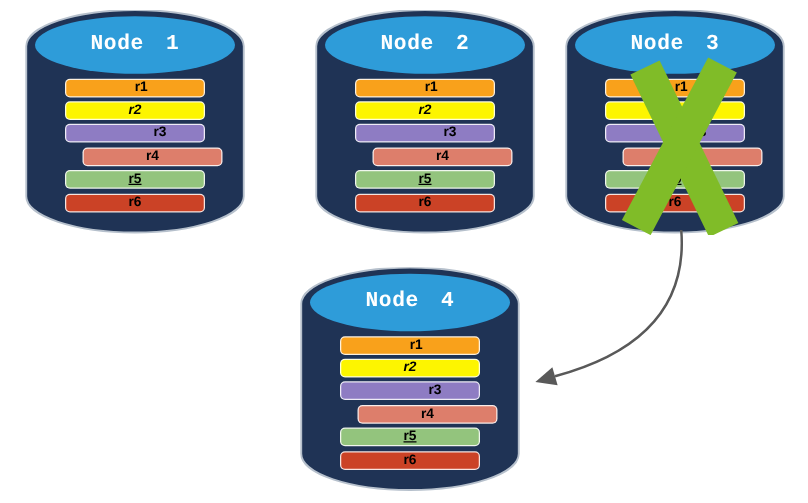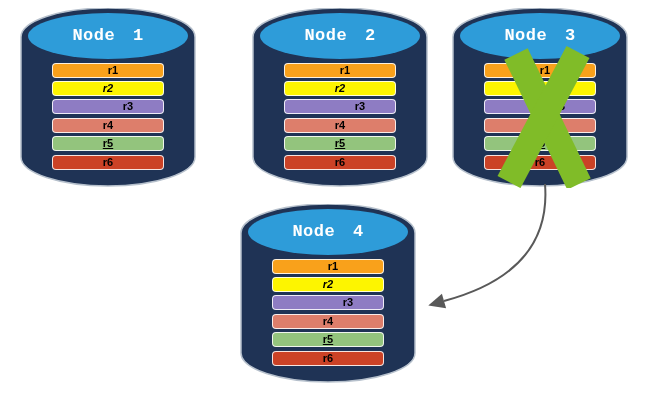--- a/index.html
+++ b/index.html
@@ -12,21 +12,21 @@
     font-family: "Liberation Sans", sans-serif;
   }
   .node {
     position: absolute;
     width: 176px;
     height: 184px;
   }
   .pos-1 { left: 20px;  top: 8px; }
   .pos-2 { left: 252px; top: 8px; }
   .pos-3 { left: 452px; top: 8px; }
-  .pos-4 { left: 240px; top: 204px; }
+  .pos-4 { left: 240px; top: 214px; }
   .cyl {
     position: absolute;
     left: 0; top: 0;
     width: 176px; height: 180px;
   }
   .node-title {
     position: absolute;
     left: 0; right: 0; top: 17px;
     height: 22px;
     line-height: 22px;
@@ -48,21 +48,21 @@
     border-radius: 4px;
     text-align: center;
     font-size: 11px;
     font-weight: 700;
     line-height: 13px;
     color: #000000;
   }
   .r0 { top: 55px; padding-left: 10px; }
   .r1 { top: 73px; font-style: italic; }
   .r2 { top: 91px; padding-left: 40px; }
-  .r3 { top: 110px; }
+  .r3 { top: 110px; margin-left: 14px; }
   .r4 { top: 128px; text-decoration: underline; }
   .r5 { top: 147px; }
   .xmark {
     position: absolute;
     left: 0; top: 0;
     width: 176px; height: 180px;
     pointer-events: none;
   }
   .arrow-layer {
     position: absolute;

